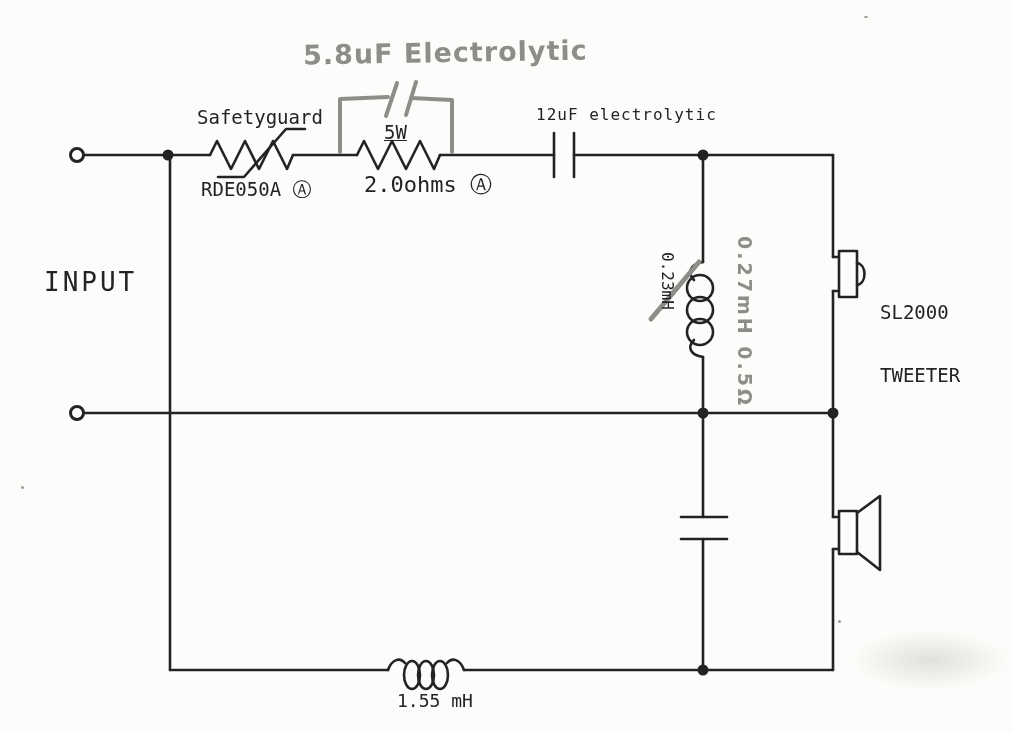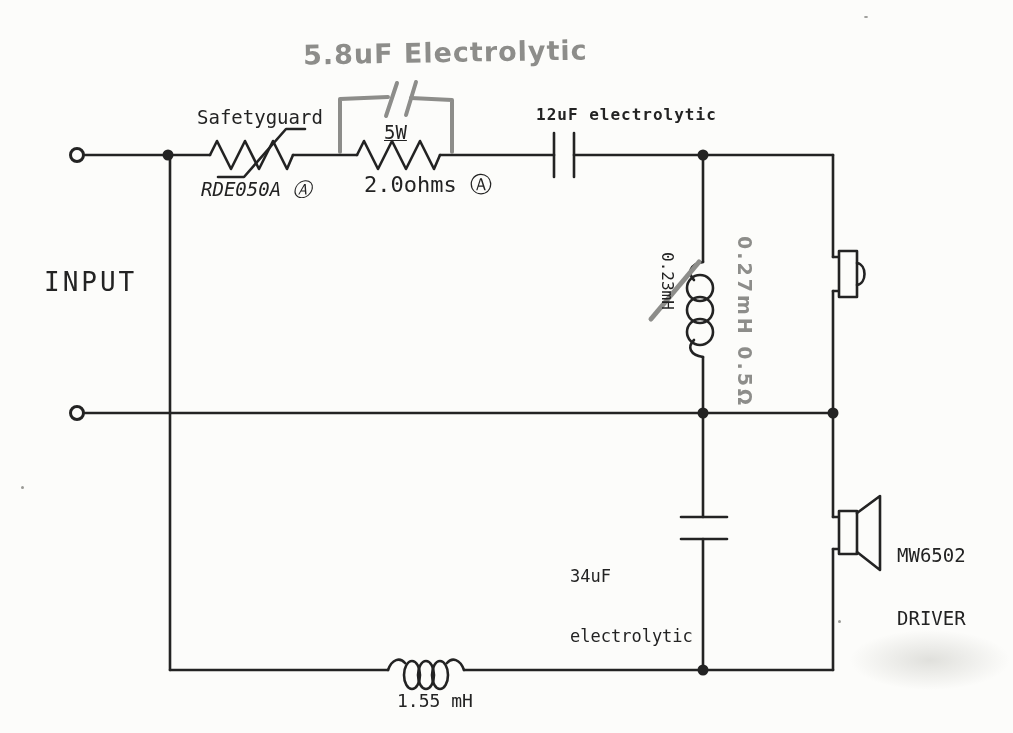--- a/index.html
+++ b/index.html
@@ -120,42 +120,38 @@
       <line x1="651" y1="319" x2="699" y2="262" stroke-width="5"></line>
     </g>
   </svg>
 
   <div class="lbl pencil" style="left:303px;top:37px;font-size:27px;letter-spacing:1px;transform:rotate(-1deg);">5.8uF Electrolytic</div>
 
   <div class="lbl mono" style="left:44px;top:267px;font-size:26px;letter-spacing:3px;">INPUT</div>
 
   <div class="lbl mono" style="left:197px;top:106px;font-size:19px;">Safetyguard</div>
 
-  <div class="lbl mono" style="left:201px;top:177px;font-size:19px;font-style:italic;">RDE050A Ⓐ</div>
+  <div class="lbl mono" style="left:201px;top:177px;font-size:19px;">RDE050A Ⓐ</div>
 
   <div class="lbl mono" style="left:384px;top:121px;font-size:19px;text-decoration:underline;">5W</div>
 
   <div class="lbl mono" style="left:364px;top:170px;font-size:22px;">2.0ohms Ⓐ</div>
 
-  <div class="lbl mono" style="left:536px;top:105px;font-size:16px;letter-spacing:1px;font-weight:bold;">12uF electrolytic</div>
+  <div class="lbl mono" style="left:536px;top:105px;font-size:16px;letter-spacing:1px;">12uF electrolytic</div>
 
   <div class="lbl mono vert" style="left:677px;top:252px;font-size:16px;">0.23mH</div>
 
   <div class="lbl pencil vert" style="left:756px;top:236px;font-size:19px;letter-spacing:3px;">0.27mH 0.5Ω</div>
 
-
-  <div class="lbl mono" style="left:570px;top:526px;font-size:17px;line-height:20px;">
-    <span style="display:block">34uF</span>
-    <span style="display:block">electrolytic</span>
+  <div class="lbl mono" style="left:880px;top:260px;font-size:19px;line-height:21px;">
+    <span style="display:block">SL2000</span>
+    <span style="display:block">TWEETER</span>
   </div>
 
-  <div class="lbl mono" style="left:897px;top:503px;font-size:19px;line-height:21px;">
-    <span style="display:block">MW6502</span>
-    <span style="display:block">DRIVER</span>
-  </div>
+
 
   <div class="lbl mono" style="left:397px;top:690px;font-size:18px;">1.55 mH</div>
 
   <div class="speck" style="left:21px;top:486px;width:3px;height:3px;"></div>
   <div class="speck" style="left:838px;top:620px;width:3px;height:3px;"></div>
   <div class="speck" style="left:864px;top:16px;width:4px;height:2px;"></div>
   <div class="smudge" style="left:850px;top:630px;width:160px;height:60px;"></div>
 </div>
 
 </body></html>

